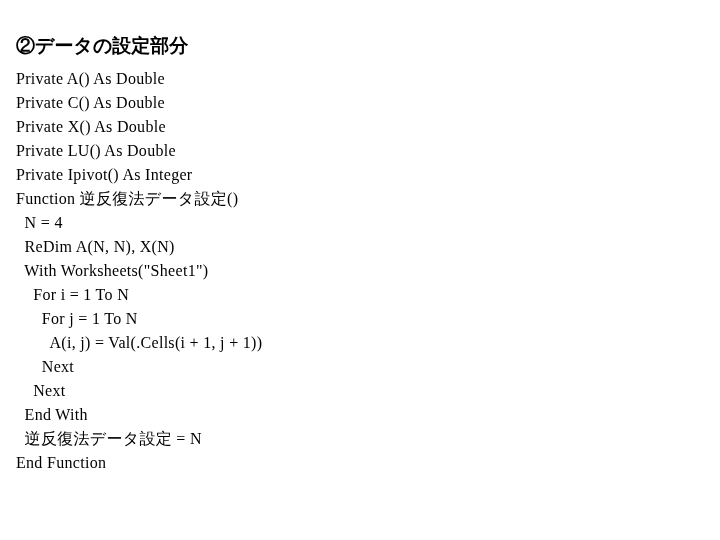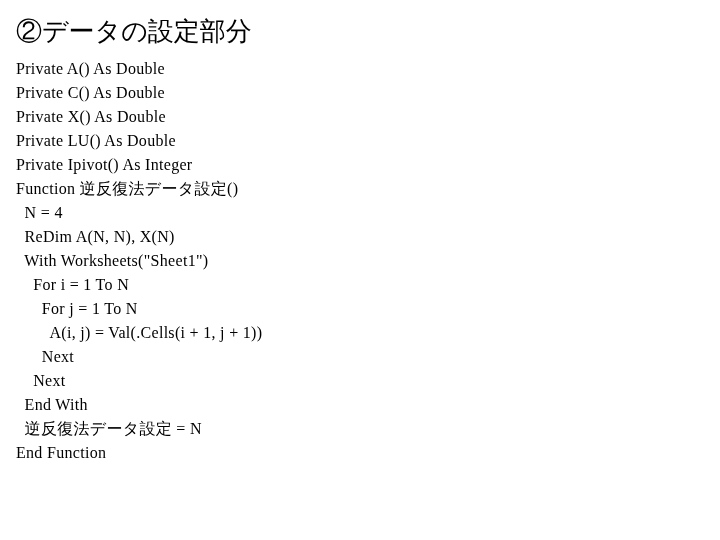--- a/index.html
+++ b/index.html
@@ -9,23 +9,24 @@
     font-size: 18px;
     line-height: 1.5;
     color: #000;
     background: #fff;
     width: 720px;
     height: 540px;
     box-sizing: border-box;
   }
   .heading {
     font-family: "MS Gothic", "Hiragino Kaku Gothic ProN", sans-serif;
-    font-weight: normal;
-    font-size: 26px;
+    font-weight: bold;
+    font-size: 19px;
     margin-bottom: 6px;
+    margin-top: 20px;
   }
   .code-block {
     font-family: Liberation Serif, serif;
     white-space: pre;
     font-size: 16px;
     line-height: 1.5;
     letter-spacing: 0.3px;
   }
 </style>
 </head>

